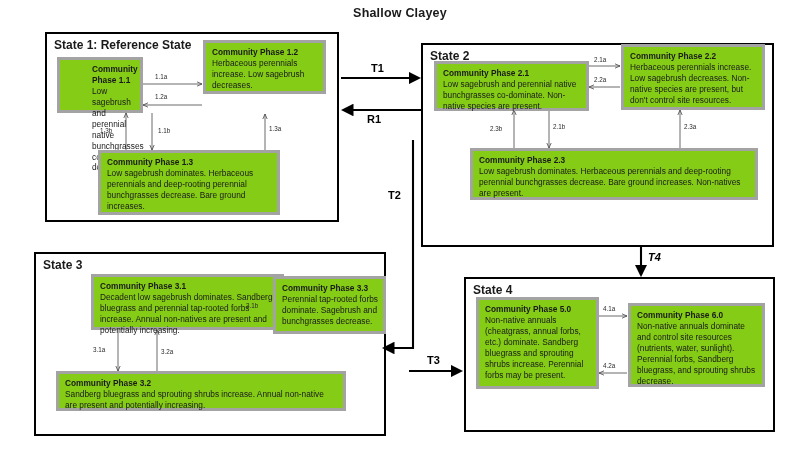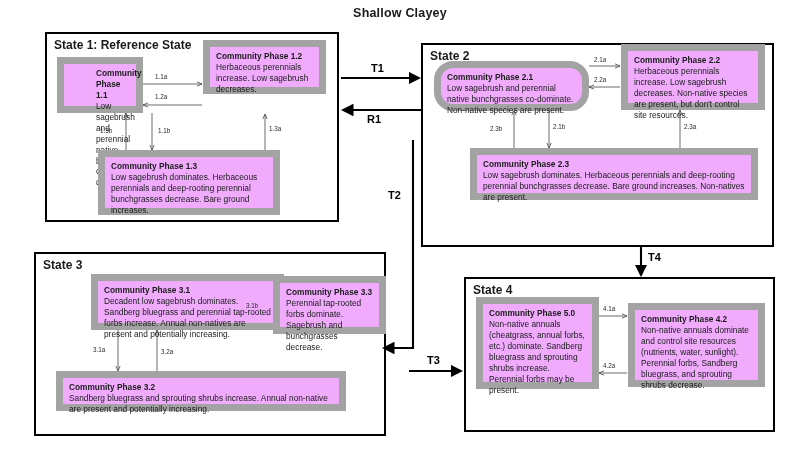--- a/index.html
+++ b/index.html
@@ -12,21 +12,21 @@
   .title{
     position:absolute;left:0;top:6px;width:800px;text-align:center;
     font-size:12.5px;font-weight:bold;letter-spacing:.2px;
   }
 
   
   .state{position:absolute;border:2.5px solid #000;background:transparent;box-sizing:border-box;}
   .state-label{position:absolute;font-size:12px;font-weight:bold;}
 
   
-  .phase{position:absolute;border:7px solid #a3a3a3;background:#f0abfc;box-sizing:border-box;
+  .phase{position:absolute;border:3px solid #a3a3a3;background:#84cc16;box-sizing:border-box;
          padding:4px 5px 3px 6px;}
   .phase .ph-title{font-size:8.3px;font-weight:bold;line-height:1.32;display:block;}
   .phase .ph-body{font-size:8.3px;line-height:1.32;display:block;}
 
   
   .code{position:absolute;font-size:6.3px;color:#2a2a2a;white-space:nowrap;}
   
   .tcode{position:absolute;font-size:11px;font-weight:bold;color:#000;white-space:nowrap;}
 
   svg.lines{position:absolute;left:0;top:0;width:800px;height:450px;overflow:visible;pointer-events:none;}
@@ -97,21 +97,21 @@
 
   <div class="code" style="left:155px;top:73px;">1.1a</div>
   <div class="code" style="left:155px;top:93px;">1.2a</div>
   <div class="code" style="left:158px;top:127px;">1.1b</div>
   <div class="code" style="left:100px;top:127px;">1.3b</div>
   <div class="code" style="left:269px;top:125px;">1.3a</div>
 
   <div class="state" style="left:421px;top:43px;width:353px;height:204px;"></div>
   <div class="state-label" style="left:430px;top:49px;">State 2</div>
 
-  <div class="phase" style="left:434px;top:61px;width:155px;height:50px;border-radius:19px;">
+  <div class="phase" style="left:434px;top:61px;width:155px;height:50px;">
     <span class="ph-title">Community Phase 2.1</span>
     <span class="ph-body">Low sagebrush and perennial native bunchgrasses co-dominate. Non-native species are present.</span>
   </div>
   <div class="phase" style="left:621px;top:44px;width:144px;height:66px;">
     <span class="ph-title">Community Phase 2.2</span>
     <span class="ph-body">Herbaceous perennials increase. Low sagebrush decreases. Non-native species are present, but don't control site resources.</span>
   </div>
   <div class="phase" style="left:470px;top:148px;width:288px;height:52px;">
     <span class="ph-title">Community Phase 2.3</span>
     <span class="ph-body">Low sagebrush dominates. Herbaceous perennials and deep-rooting perennial bunchgrasses decrease. Bare ground increases. Non-natives are present.</span>
@@ -144,26 +144,26 @@
   <div class="code" style="left:161px;top:348px;">3.2a</div>
 
   <div class="state" style="left:464px;top:277px;width:311px;height:155px;"></div>
   <div class="state-label" style="left:473px;top:283px;">State 4</div>
 
   <div class="phase" style="left:476px;top:297px;width:123px;height:92px;">
     <span class="ph-title">Community Phase 5.0</span>
     <span class="ph-body">Non-native annuals (cheatgrass, annual forbs, etc.) dominate. Sandberg bluegrass and sprouting shrubs increase. Perennial forbs may be present.</span>
   </div>
   <div class="phase" style="left:628px;top:303px;width:137px;height:84px;">
-    <span class="ph-title">Community Phase 4.2</span>
+    <span class="ph-title">Community Phase 6.0</span>
     <span class="ph-body">Non-native annuals dominate and control site resources (nutrients, water, sunlight). Perennial forbs, Sandberg bluegrass, and sprouting shrubs decrease.</span>
   </div>
 
   <div class="code" style="left:603px;top:305px;">4.1a</div>
   <div class="code" style="left:603px;top:362px;">4.2a</div>
 
   <div class="tcode" style="left:371px;top:62px;">T1</div>
   <div class="tcode" style="left:367px;top:113px;">R1</div>
   <div class="tcode" style="left:388px;top:189px;">T2</div>
   <div class="tcode" style="left:427px;top:354px;">T3</div>
-  <div class="tcode" style="left:648px;top:251px;">T4</div>
+  <div class="tcode" style="left:648px;top:251px;font-style:italic;">T4</div>
 
 </div>
 
 </body></html>

